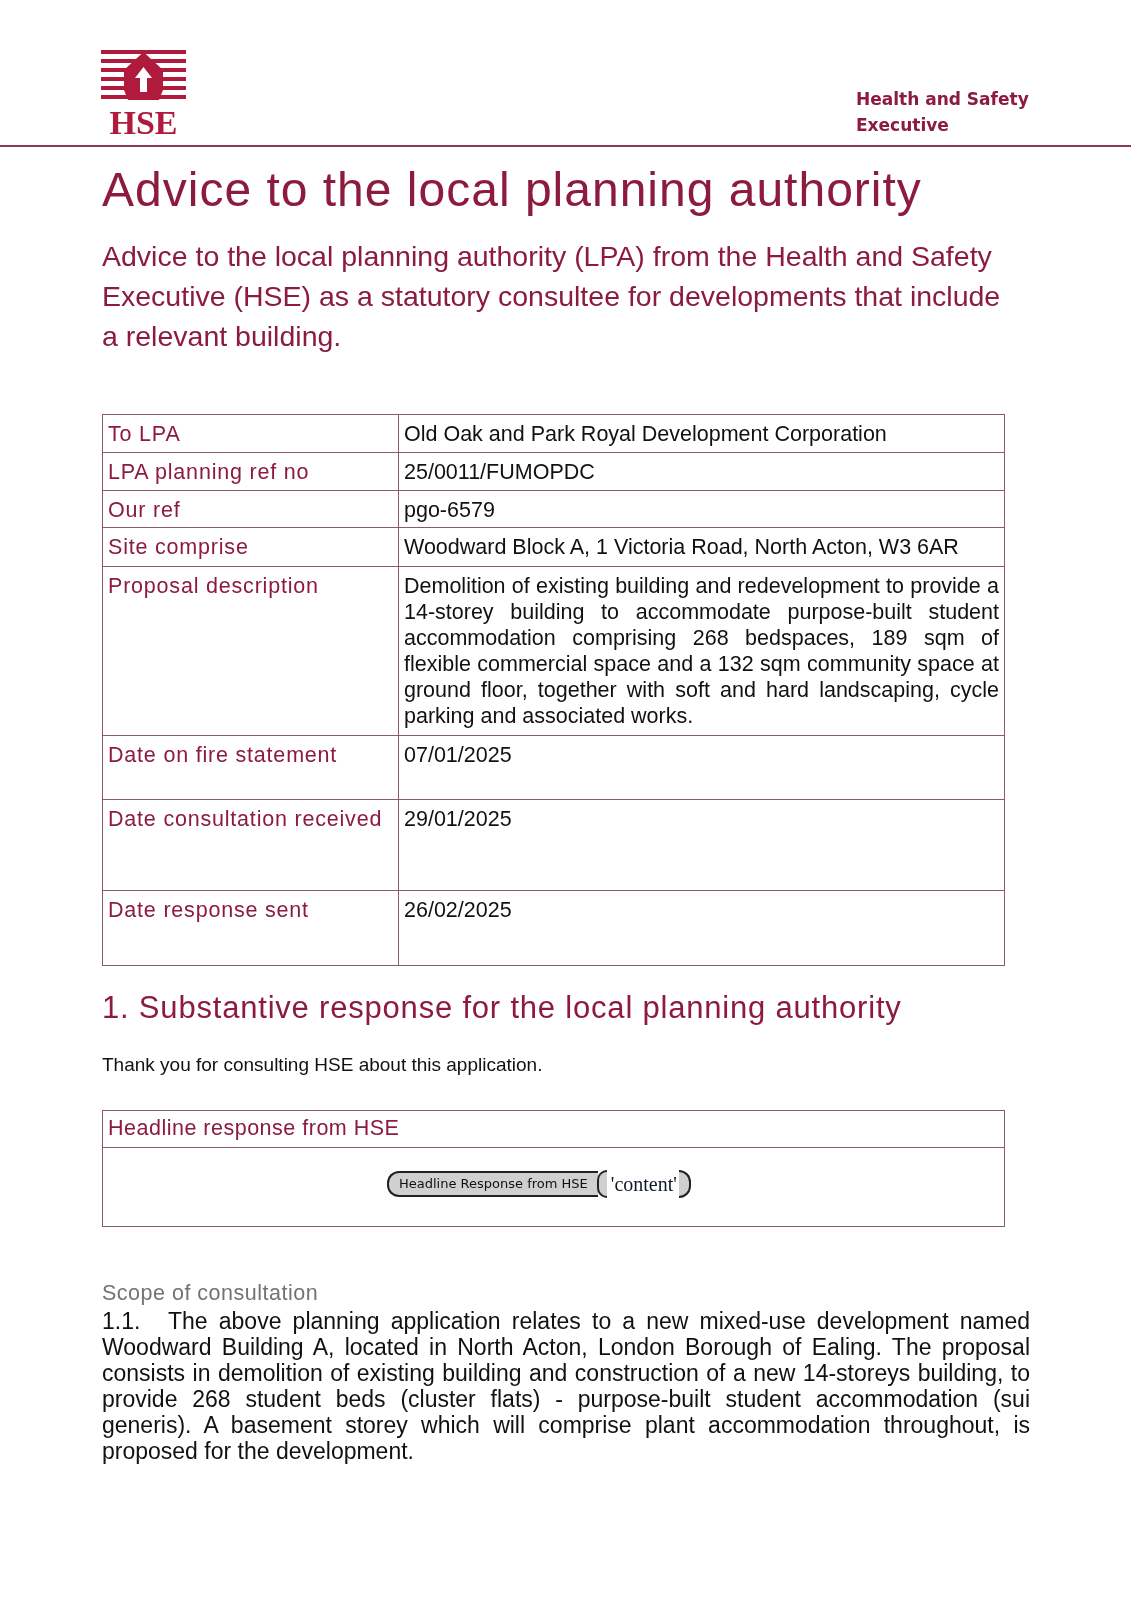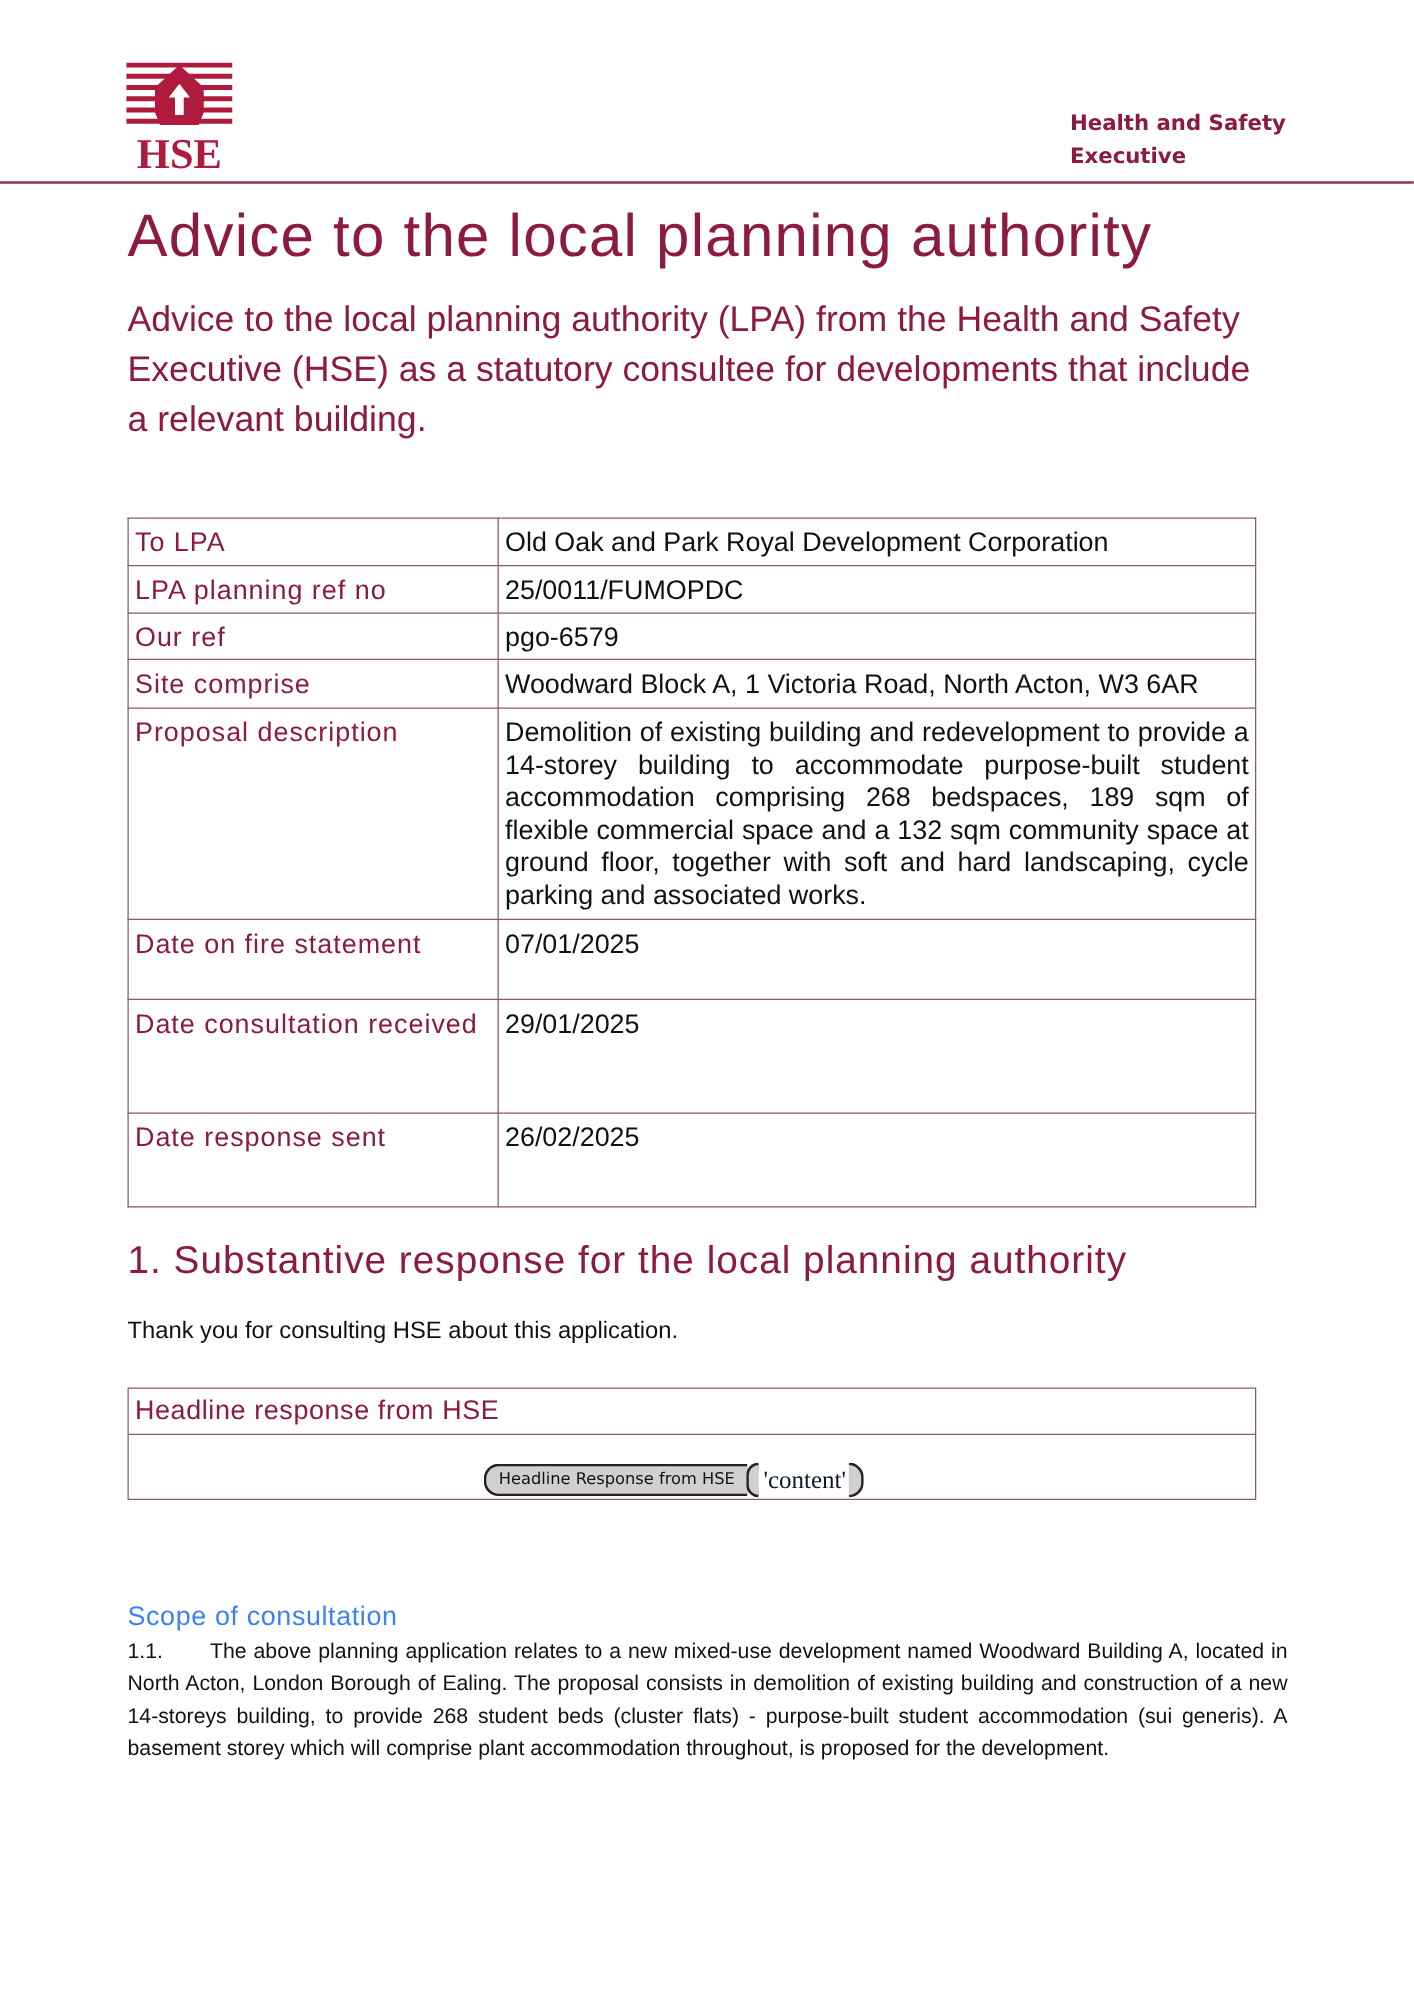--- a/index.html
+++ b/index.html
@@ -19,33 +19,33 @@
   
   #info-table { left: 102px; top: 378px; width: 903px; border-collapse: collapse; margin-top: 36px; }
   #info-table td { border: 1.5px solid #8a5a6c; vertical-align: top; padding: 6px 5px 0 5px; font-size: 21.5px; line-height: 26px; }
   #info-table td.k { width: 285px; color: #8c1b3d; letter-spacing: 0.8px; }
   #info-table td.v { color: #111; text-align: justify; }
 
   #section-h { left: 102px; top: 990px; font-size: 31px; letter-spacing: 0.8px; color: #8c1b3d; margin: 0; font-weight: normal; white-space: nowrap; }
   #thanks { left: 102px; top: 1054px; font-size: 19px; color: #111; }
 
   
-  #headline-box { left: 102px; top: 1110px; width: 903px; height: 90px; border: 1.5px solid #8a5a6c; box-sizing: border-box; }
+  #headline-box { left: 102px; top: 1110px; width: 903px; height: 117px; border: 1.5px solid #8a5a6c; box-sizing: border-box; }
   #headline-head { height: 37px; border-bottom: 1.5px solid #8a5a6c; padding: 5px 5px 0 5px; box-sizing: border-box;
                    font-size: 21.5px; letter-spacing: 0.5px; color: #8c1b3d; }
   #headline-body { position: relative; height: 78px; }
   #cc-widget { position: absolute; left: 284px; top: 22px; display: flex; align-items: center; }
   #cc-tag { background: #d0d0d0; border: 2px solid #222; border-right: none; border-radius: 12px 0 0 12px;
             height: 22px; padding: 0 10px 0 10px; font-family: "DejaVu Sans", sans-serif; font-size: 13px; line-height: 22px; color: #111; }
   #cc-open { width: 8px; height: 24px; border: 2px solid #222; border-right: none; border-radius: 10px 0 0 10px; background: #d0d0d0; margin-left: -1px; }
   #cc-content { font-family: Liberation Serif, serif; font-size: 20px; color: #0f172a; padding: 0 2px 0 4px; line-height: 24px; }
   #cc-close { width: 10px; height: 24px; border: 2px solid #222; border-left: none; border-radius: 0 12px 12px 0; background: #d0d0d0; }
 
-  #scope-h { left: 102px; top: 1281px; font-size: 21.5px; letter-spacing: 0.5px; color: #3b82f6; }
-  #scope-p { left: 102px; top: 1308px; width: 928px; font-size: 17px; line-height: 26px; text-align: justify; color: #111; margin: 0; }
+  #scope-h { left: 102px; top: 1281px; font-size: 21.5px; letter-spacing: 0.5px; color: #737373; }
+  #scope-p { left: 102px; top: 1308px; width: 928px; font-size: 23px; line-height: 26px; text-align: justify; color: #111; margin: 0; }
   #scope-num { display: inline-block; width: 66px; }
 </style>
 </head>
 <body>
 
 <svg id="logo" class="abs" viewBox="0 0 85 86" xmlns="http://www.w3.org/2000/svg">
   <g fill="#b01a3c">
     <rect x="0" y="0" width="85" height="4"></rect>
     <rect x="0" y="9" width="85" height="4"></rect>
     <rect x="0" y="18" width="85" height="4"></rect>

